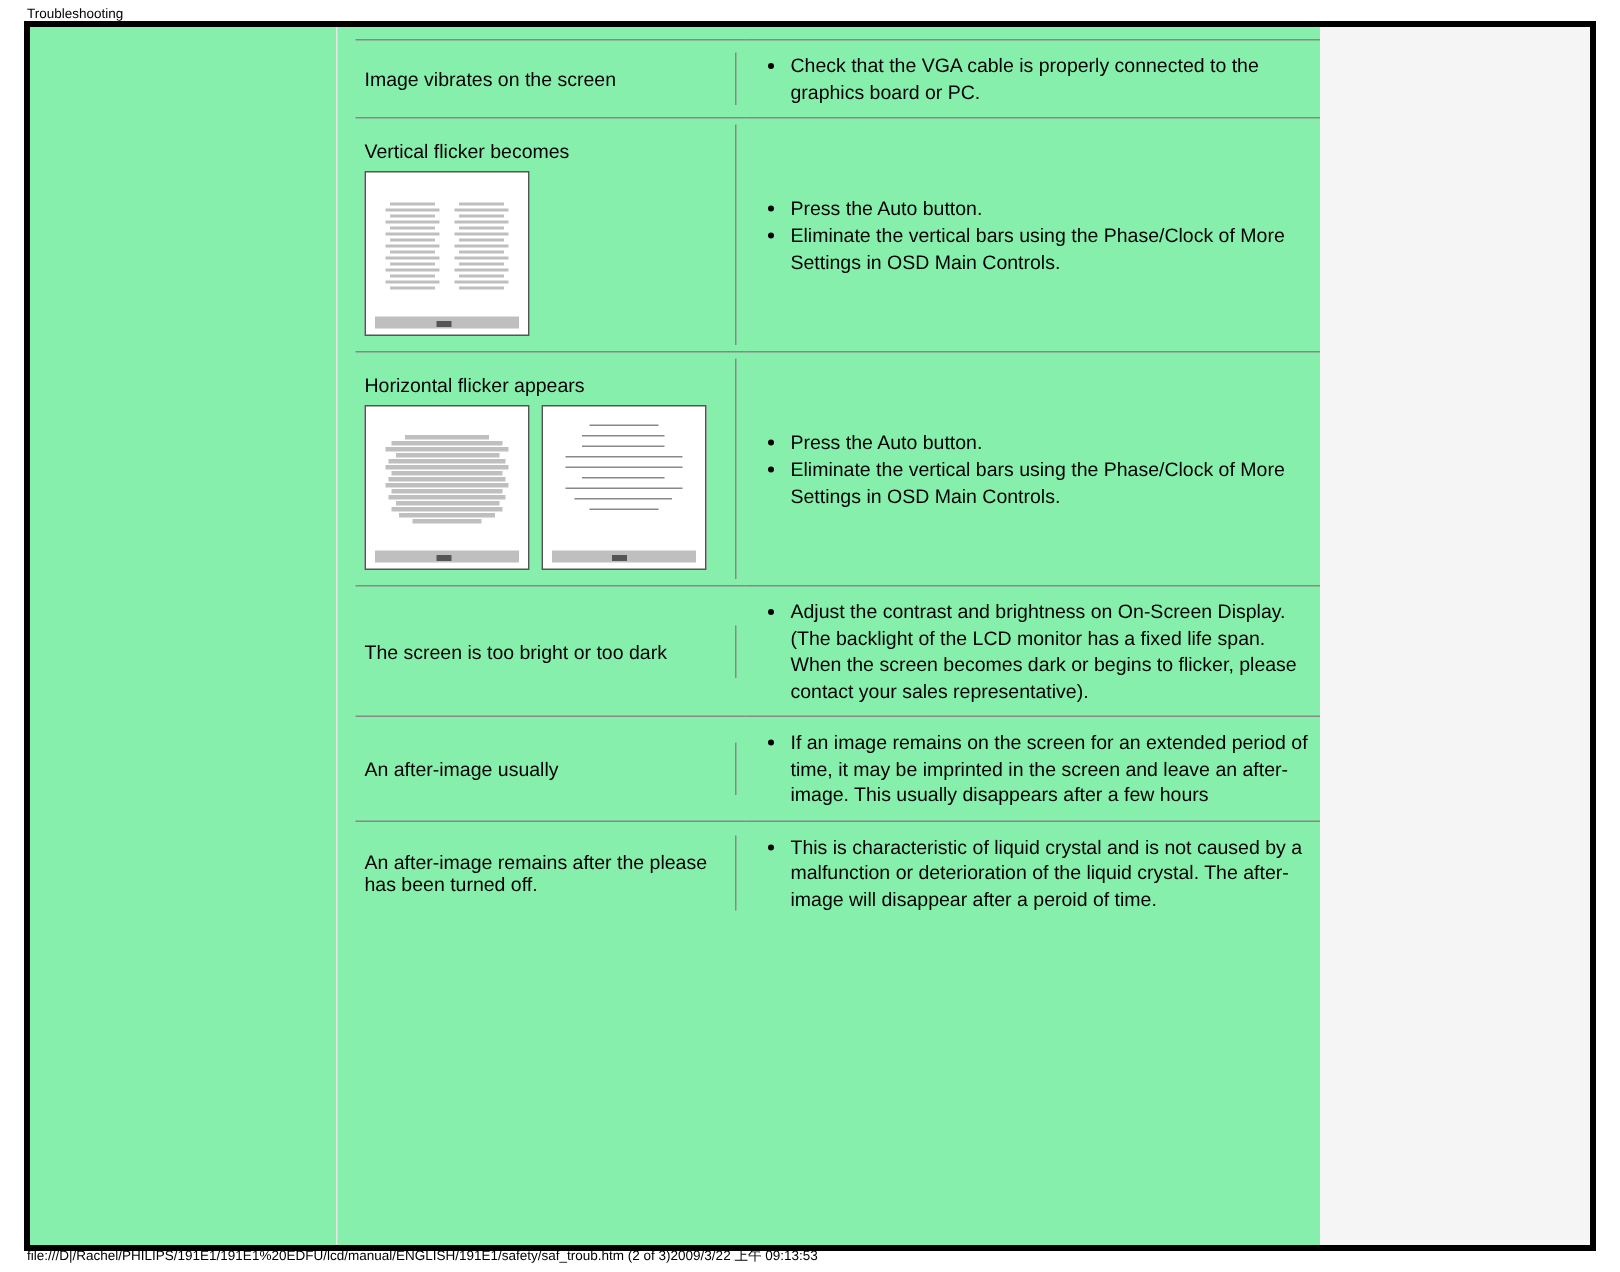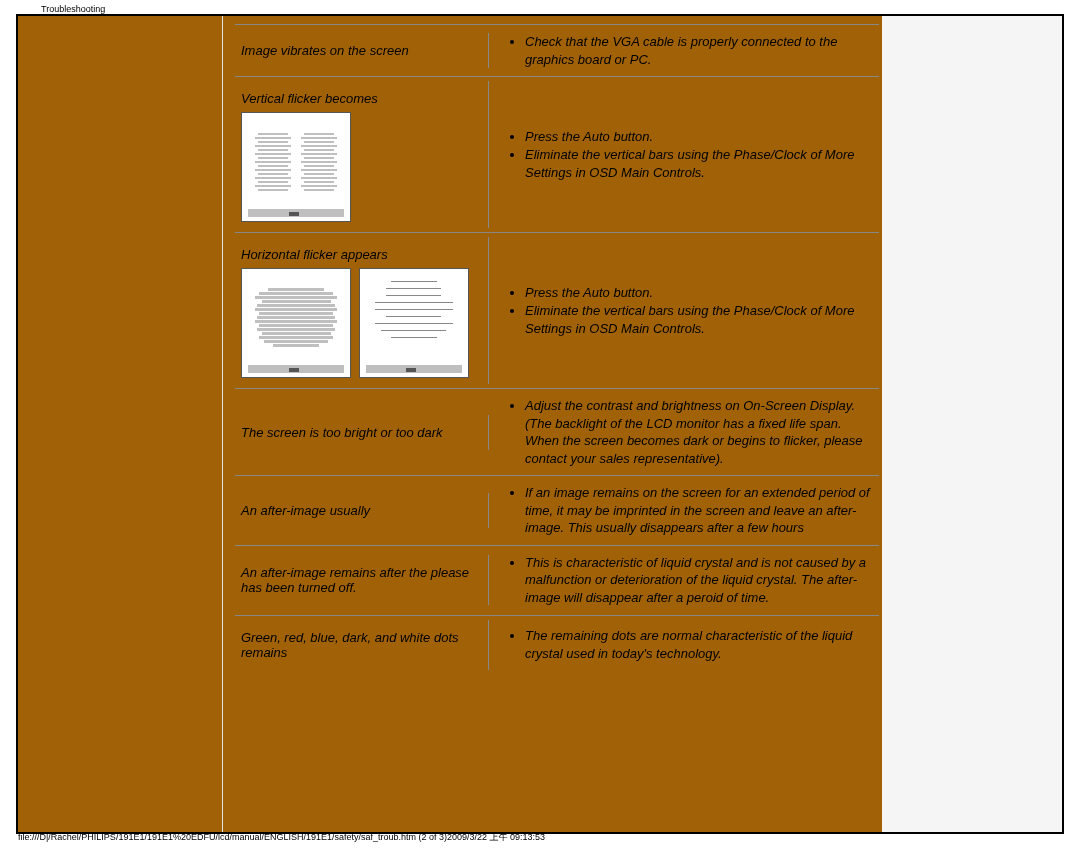--- a/index.html
+++ b/index.html
@@ -8,31 +8,29 @@
     width: 1080px;
     height: 848px;
     background: #fff;
     font-family: Arial, Helvetica, sans-serif;
     overflow: hidden;
   }
   .page-title {
     font-size: 9px;
     color: #000;
     padding: 4px 0 0 18px;
-    margin-left: 23px;
   }
   .outer-frame {
     position: absolute;
     left: 16px;
     top: 14px;
     right: 16px;
     bottom: 14px;
-    border: 2px solid #000000;
-    background: #a16207;
-    font-style: italic;
+    border: 4px solid #000000;
+    background: #86efac;
   }
   .left-sidebar {
     position: absolute;
     left: 0;
     top: 0;
     width: 204px;
     height: 100%;
     border-right: 1px solid #e5e5e5;
   }
   .content-area {
@@ -296,29 +294,19 @@
         <td class="problem-cell">
           <div class="problem-inner">An after-image remains after the please has been turned off.</div>
         </td>
         <td class="solution-cell">
           <ul>
             <li>This is characteristic of liquid crystal and is not caused by a malfunction or deterioration of the liquid crystal. The after-image will disappear after a peroid of time.</li>
           </ul>
         </td>
       </tr>
 
-      <tr class="top-border">
-        <td class="problem-cell">
-          <div class="problem-inner">Green, red, blue, dark, and white dots remains</div>
-        </td>
-        <td class="solution-cell">
-          <ul>
-            <li>The remaining dots are normal characteristic of the liquid crystal used in today's technology.</li>
-          </ul>
-        </td>
-      </tr>
 
     </tbody>
       </table>
   </div>
 </div>
 
 <div class="footer-path">file:///D|/Rachel/PHILIPS/191E1/191E1%20EDFU/lcd/manual/ENGLISH/191E1/safety/saf_troub.htm (2 of 3)2009/3/22 上午 09:13:53</div>
 
 </body></html>

